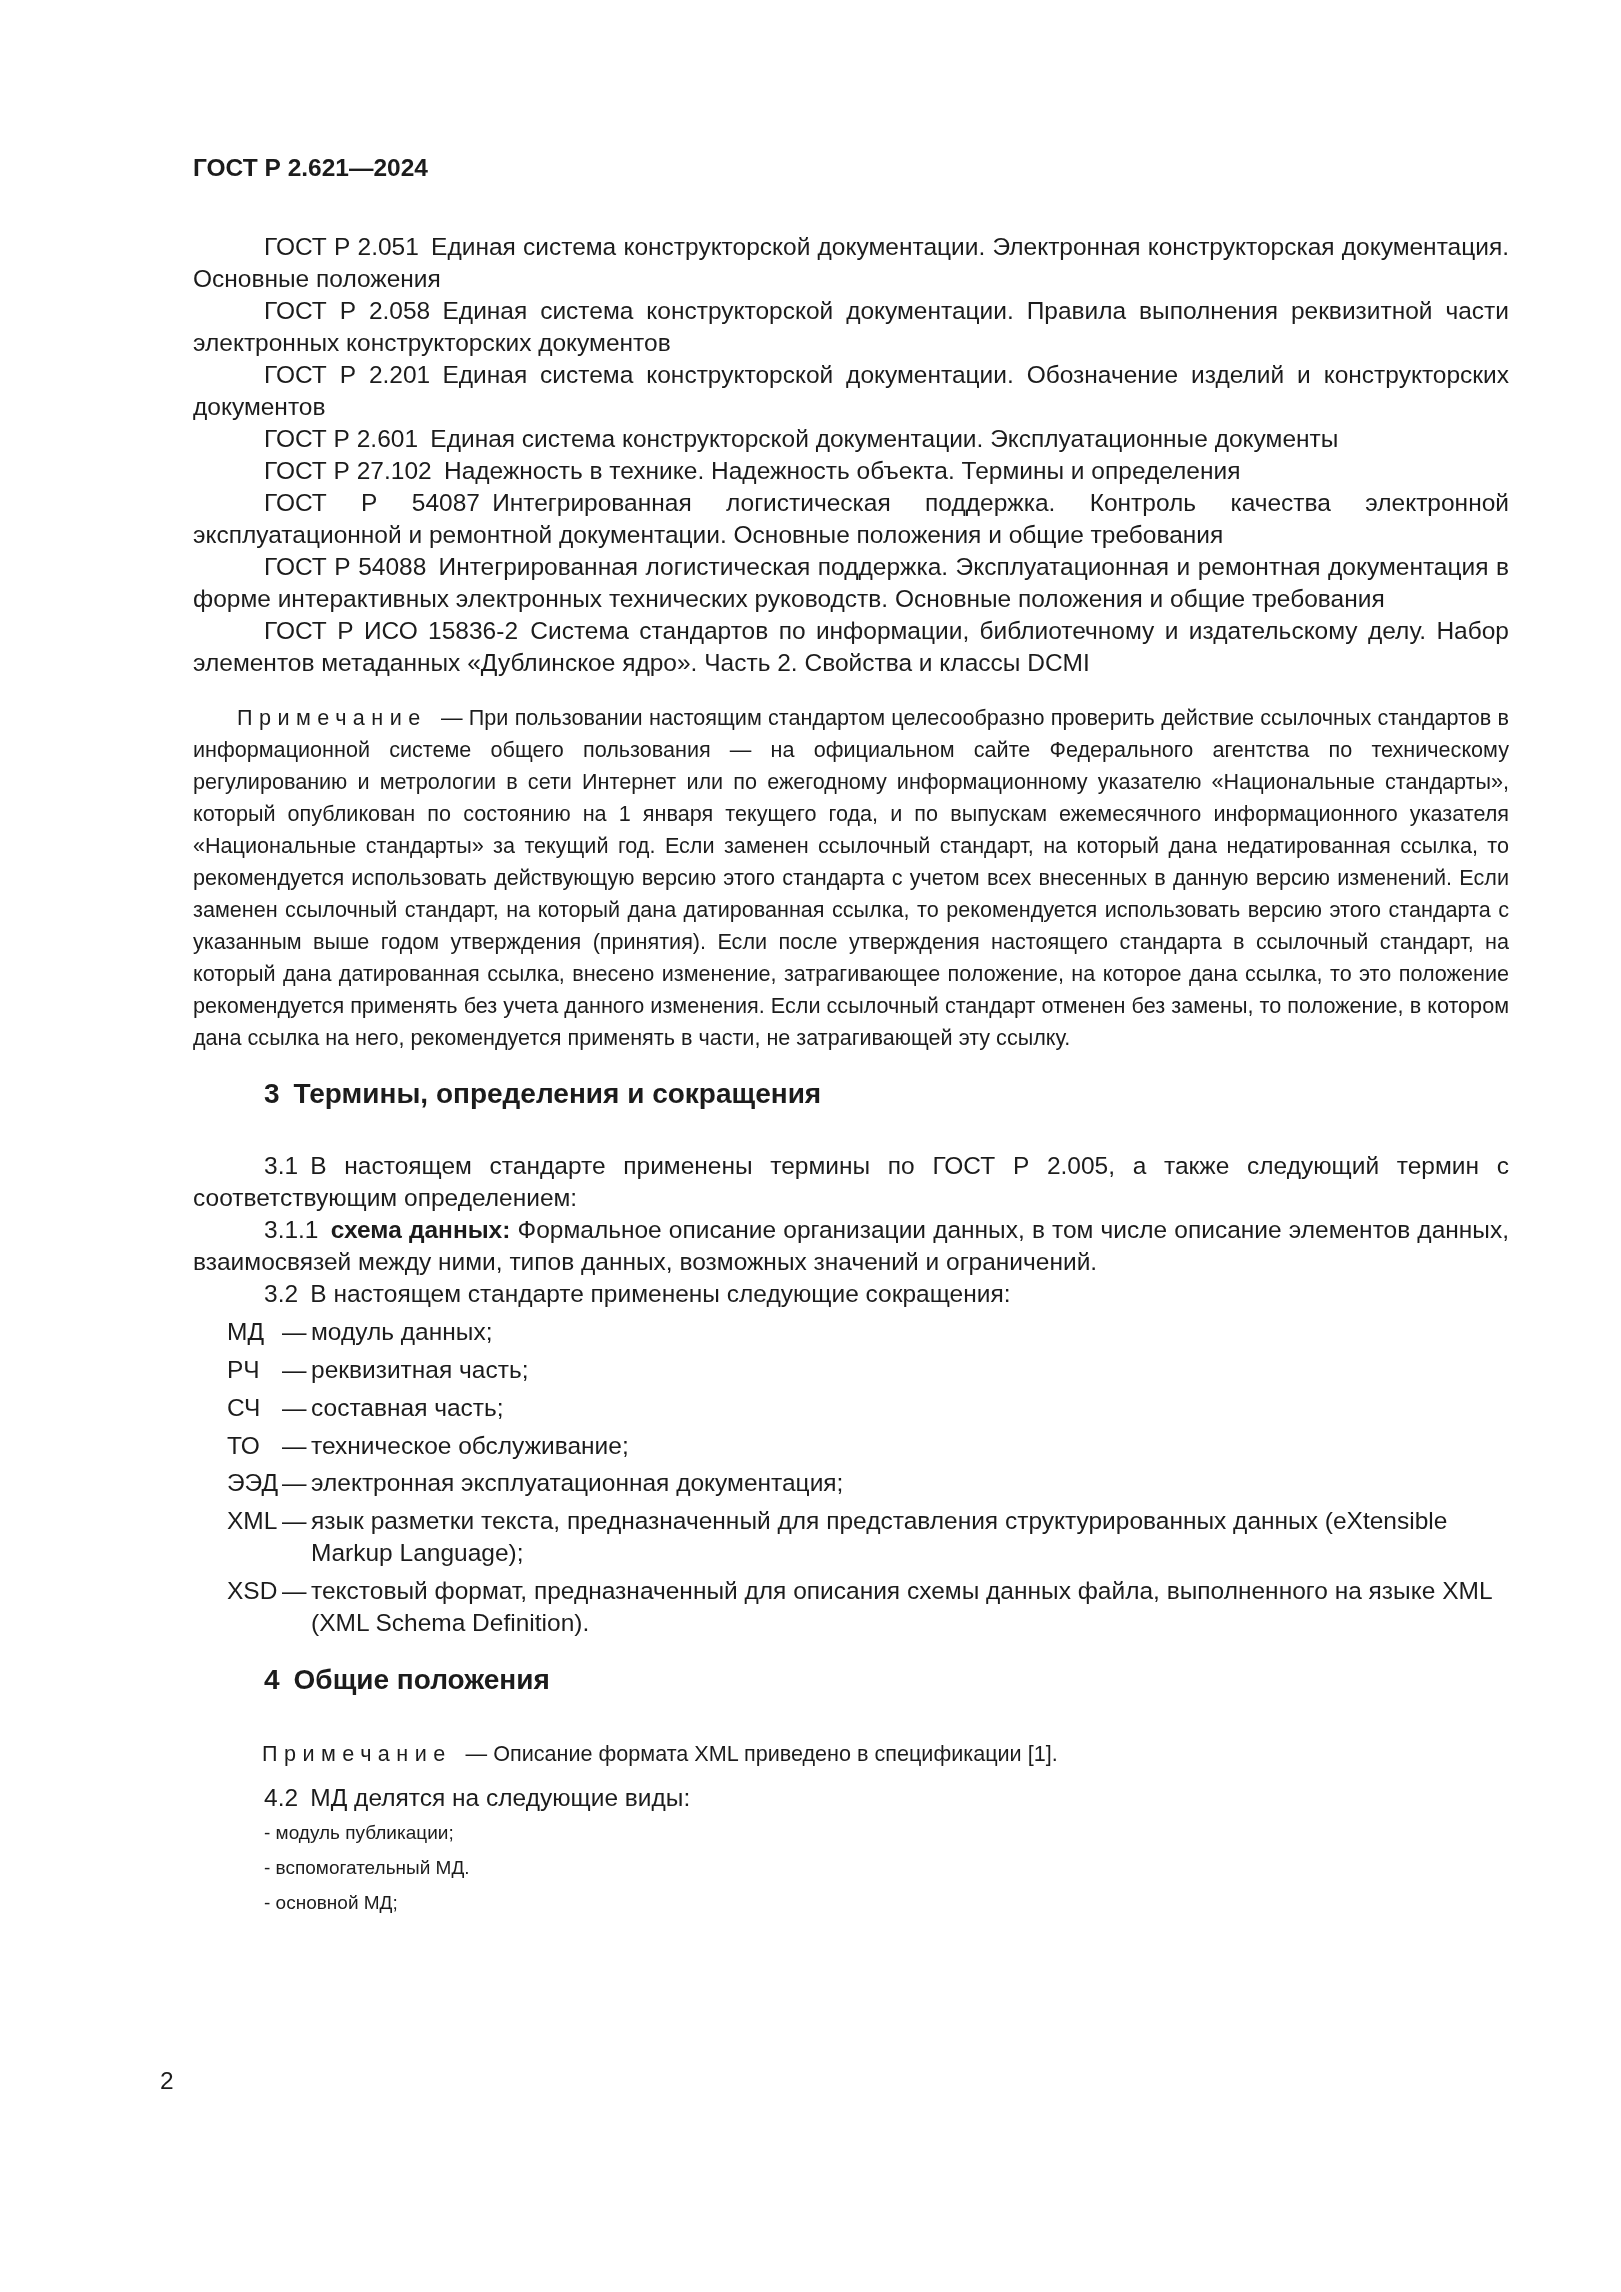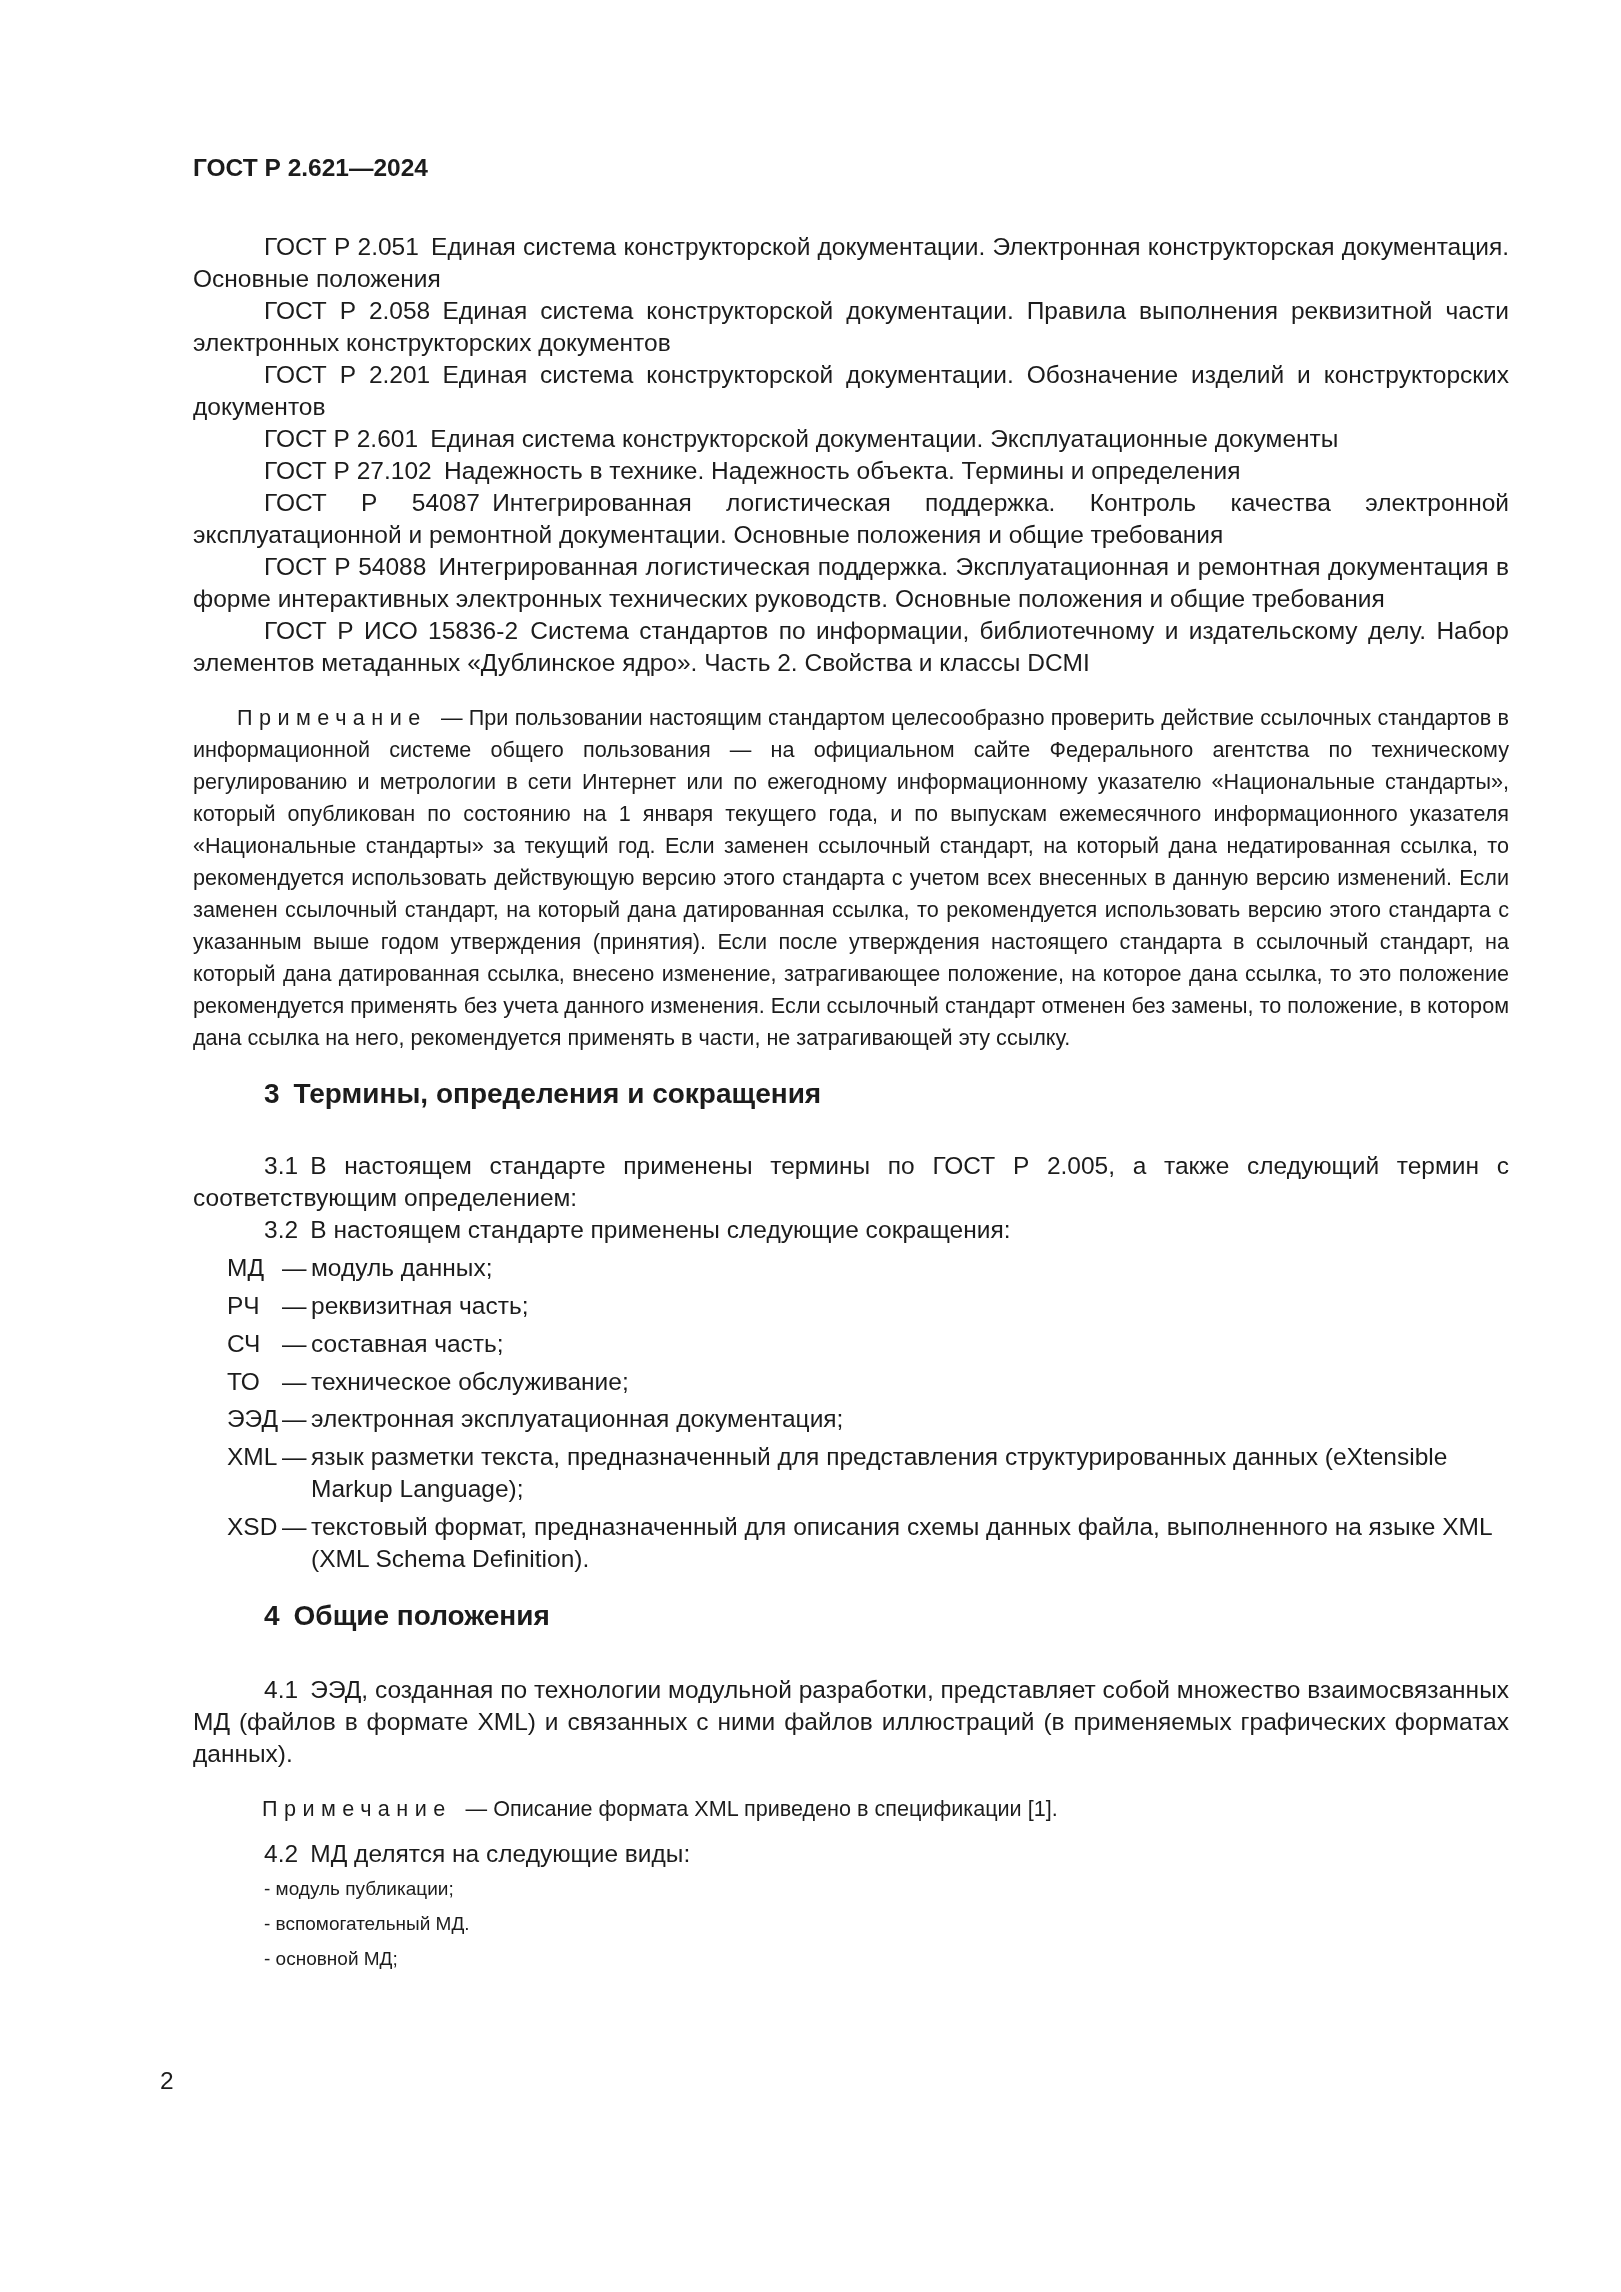--- a/index.html
+++ b/index.html
@@ -91,20 +91,21 @@
     <p class="body-p">ГОСТ Р 54088 Интегрированная логистическая поддержка. Эксплуатационная и ремонтная документация в форме интерактивных электронных технических руководств. Основные положения и общие требования</p>
     <p class="body-p">ГОСТ Р ИСО 15836-2 Система стандартов по информации, библиотечному и издательскому делу. Набор элементов метаданных «Дублинское ядро». Часть 2. Свойства и классы DCMI</p>
   </div>
 
   <p class="note-block"><span class="note-label">Примечание</span> <span>— При пользовании настоящим стандартом целесообразно проверить действие ссылочных стандартов в информационной системе общего пользования — на официальном сайте Федерального агентства по техническому регулированию и метрологии в сети Интернет или по ежегодному информационному указателю «Национальные стандарты», который опубликован по состоянию на 1 января текущего года, и по выпускам ежемесячного информационного указателя «Национальные стандарты» за текущий год. Если заменен ссылочный стандарт, на который дана недатированная ссылка, то рекомендуется использовать действующую версию этого стандарта с учетом всех внесенных в данную версию изменений. Если заменен ссылочный стандарт, на который дана датированная ссылка, то рекомендуется использовать версию этого стандарта с указанным выше годом утверждения (принятия). Если после утверждения настоящего стандарта в ссылочный стандарт, на который дана датированная ссылка, внесено изменение, затрагивающее положение, на которое дана ссылка, то это положение рекомендуется применять без учета данного изменения. Если ссылочный стандарт отменен без замены, то положение, в котором дана ссылка на него, рекомендуется применять в части, не затрагивающей эту ссылку.</span></p>
 
   <h2 class="section-heading">3 Термины, определения и сокращения</h2>
 
   <p class="body-p">3.1 В настоящем стандарте применены термины по ГОСТ Р 2.005, а также следующий термин с соответствующим определением:</p>
 
+  <p class="body-p"><span>3.1.1 </span><b>схема данных:</b> <span>Формальное описание организации данных, в том числе описание элементов данных, взаимосвязей между ними, типов данных, возможных значений и ограничений.</span></p>
 
   <p class="body-p">3.2 В настоящем стандарте применены следующие сокращения:</p>
 
   <div class="abbr-list">
     <div class="abbr-row">
       <span class="abbr-term">МД</span>
       <span class="abbr-dash">—</span>
       <span class="abbr-desc">модуль данных;</span>
     </div>
     <div class="abbr-row">
@@ -134,21 +135,20 @@
     </div>
     <div class="abbr-row">
       <span class="abbr-term">XSD</span>
       <span class="abbr-dash">—</span>
       <span class="abbr-desc">текстовый формат, предназначенный для описания схемы данных файла, выполненного на языке XML (XML Schema Definition).</span>
     </div>
   </div>
 
   <h2 class="section-heading section-heading-4">4 Общие положения</h2>
 
-  <p class="body-p">4.1 ЭЭД, созданная по технологии модульной разработки, представляет собой множество взаимосвязанных МД (файлов в формате XML) и связанных с ними файлов иллюстраций (в применяемых графических форматах данных).</p>
 
   <p class="note-single"><span class="note-label">Примечание</span> <span>— Описание формата XML приведено в спецификации [1].</span></p>
 
   <p class="body-p p-42">4.2 МД делятся на следующие виды:</p>
 
   <p class="bullet-item">- модуль публикации;</p>
   <p class="bullet-item">- вспомогательный МД.</p>
   <p class="bullet-item">- основной МД;</p>
 
   <div class="page-number">2</div>

